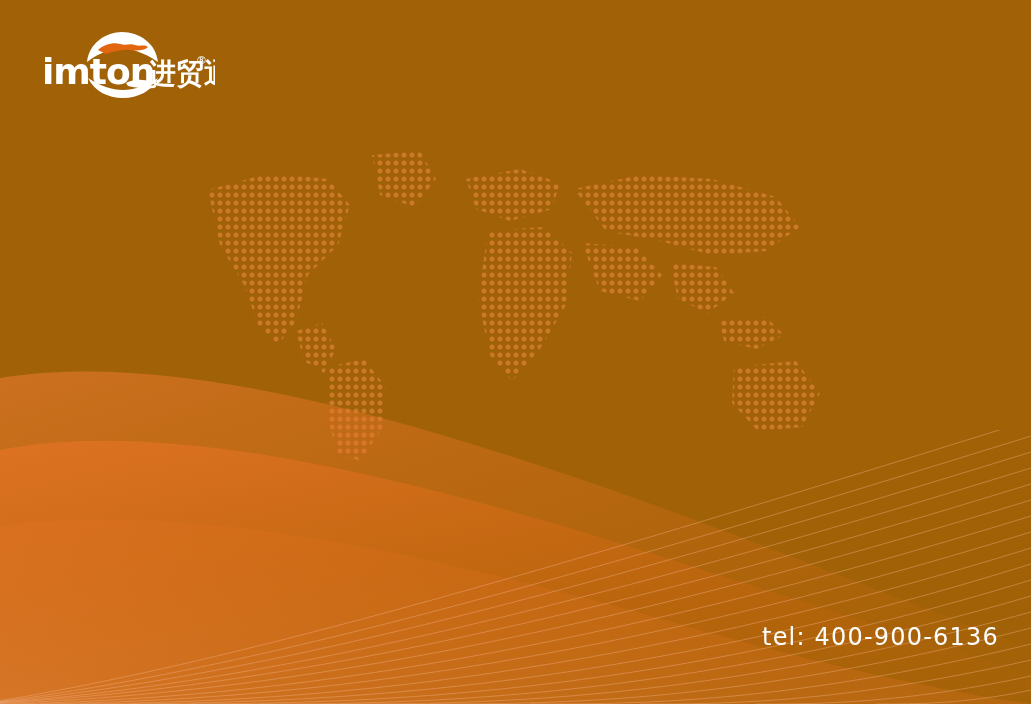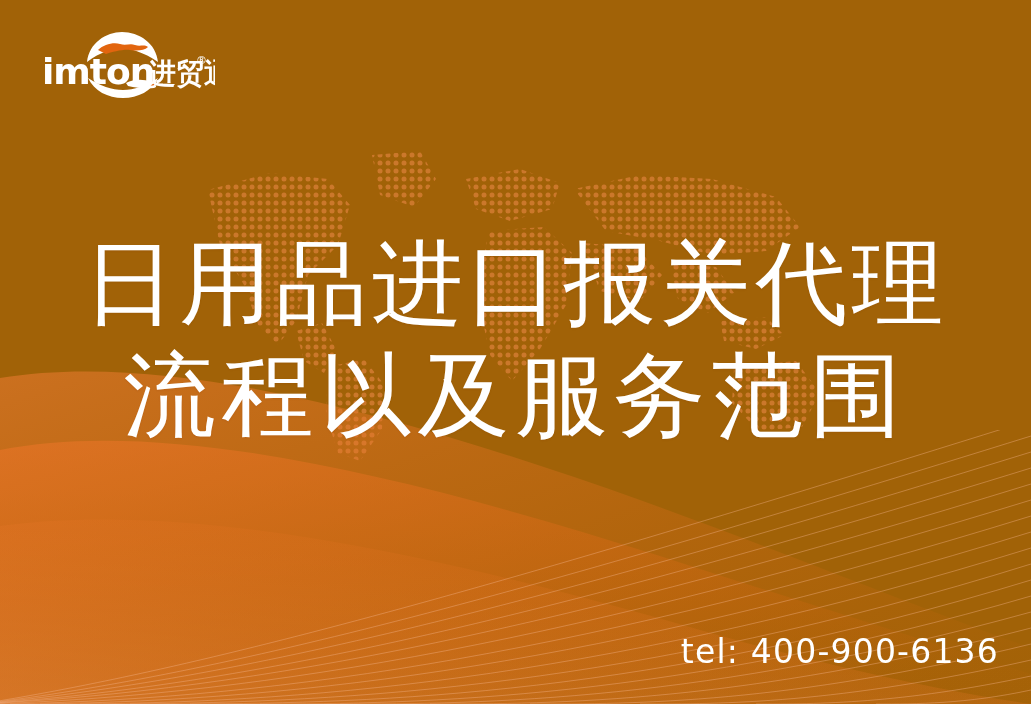--- a/index.html
+++ b/index.html
@@ -58,24 +58,24 @@
     letter-spacing:4px;
     text-shadow:0 1px 2px rgba(120,45,0,.12);
     white-space:nowrap;
   }
   #headline .line{ display:block; }
   #headline .line-2{ letter-spacing:6px; }
 
   
   #tel{
     position:absolute;
-    right:32px; bottom:33px;
+    right:32px; bottom:53px;
     color:#ffffff;
     font-family:"DejaVu Sans","Liberation Sans",sans-serif;
-    font-size:33px;
+    font-size:24px;
     letter-spacing:1.2px;
     white-space:nowrap;
   }
 </style>
 </head>
 <body>
 
 <div id="banner">
 
   <div class="bg-layer">
@@ -173,20 +173,16 @@
       </g>
 
       <text x="2" y="58" font-family="DejaVu Sans, Liberation Sans, sans-serif" font-size="36" font-weight="700" fill="#ffffff" letter-spacing="-1">imton</text>
 
       <text x="108" y="57" font-family="DejaVu Sans, Liberation Sans, sans-serif" font-size="28" font-weight="700" fill="#ffffff" letter-spacing="0">进贸通</text>
 
       <text x="156" y="38" font-family="DejaVu Sans, Liberation Sans, sans-serif" font-size="11" fill="#ffffff">®</text>
     </svg>
   </div>
 
-  <h1 id="headline">
-    <span class="line line-1">日用品进口报关代理</span>
-    <span class="line line-2">流程以及服务范围</span>
-  </h1>
 
   <div id="tel">tel: 400-900-6136</div>
 
 </div>
 
 </body></html>

